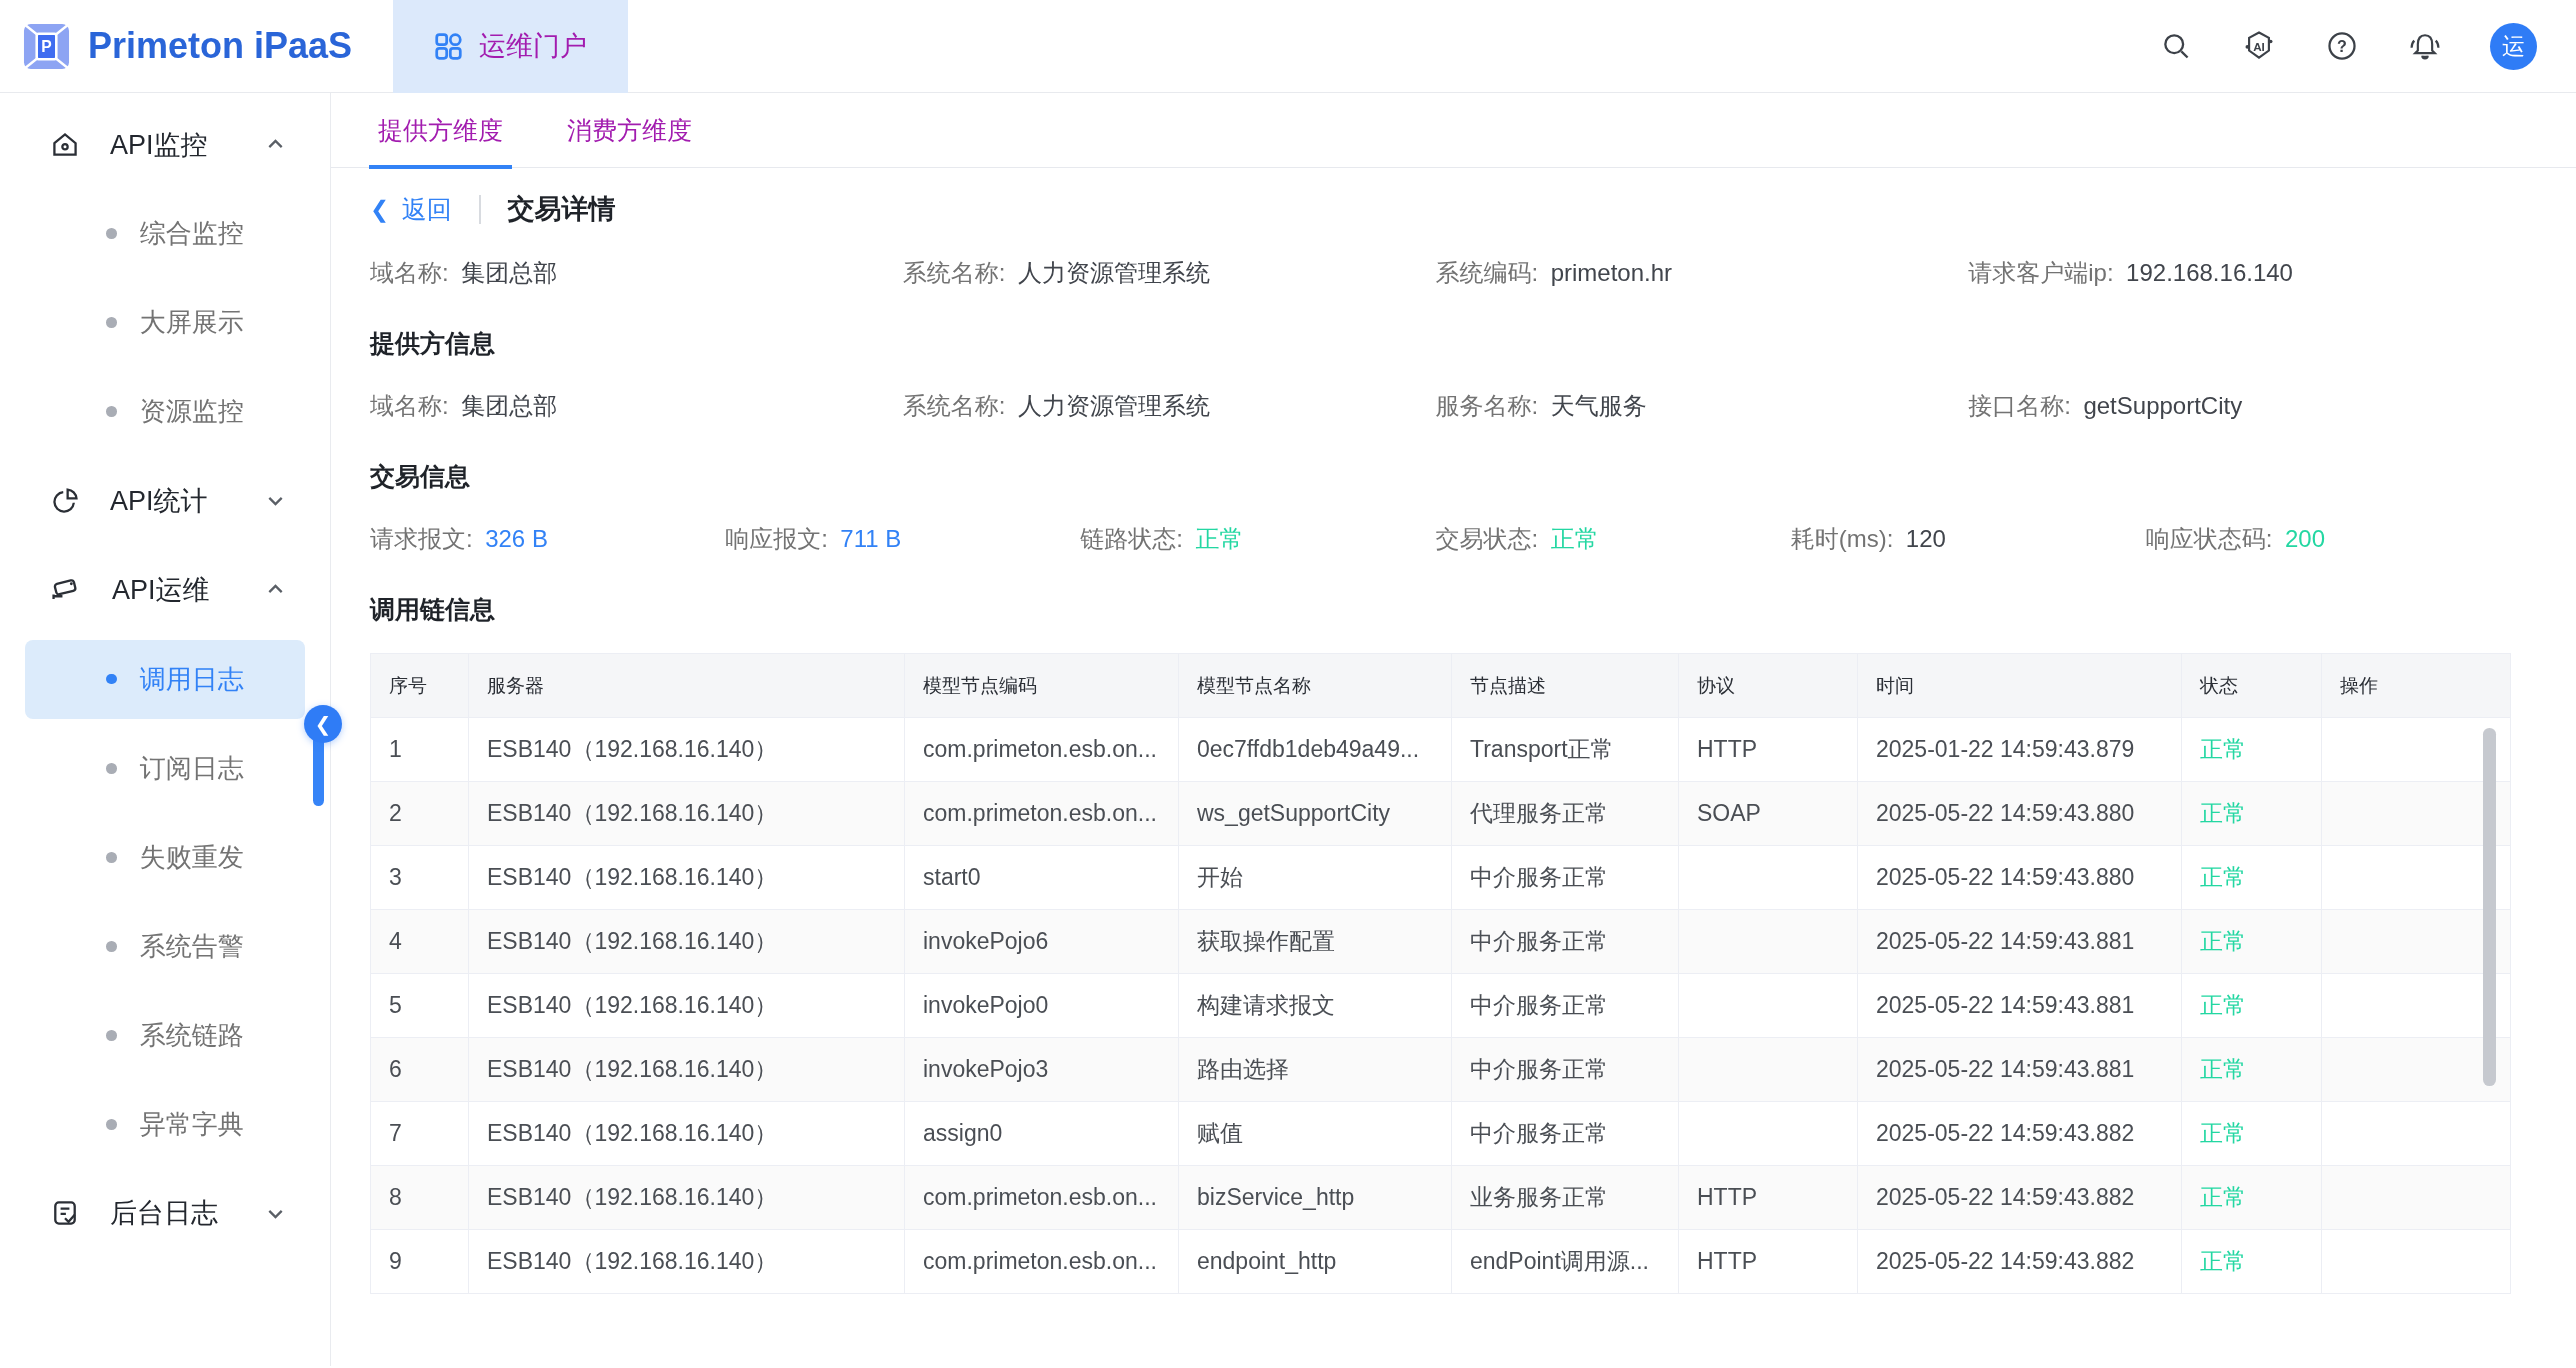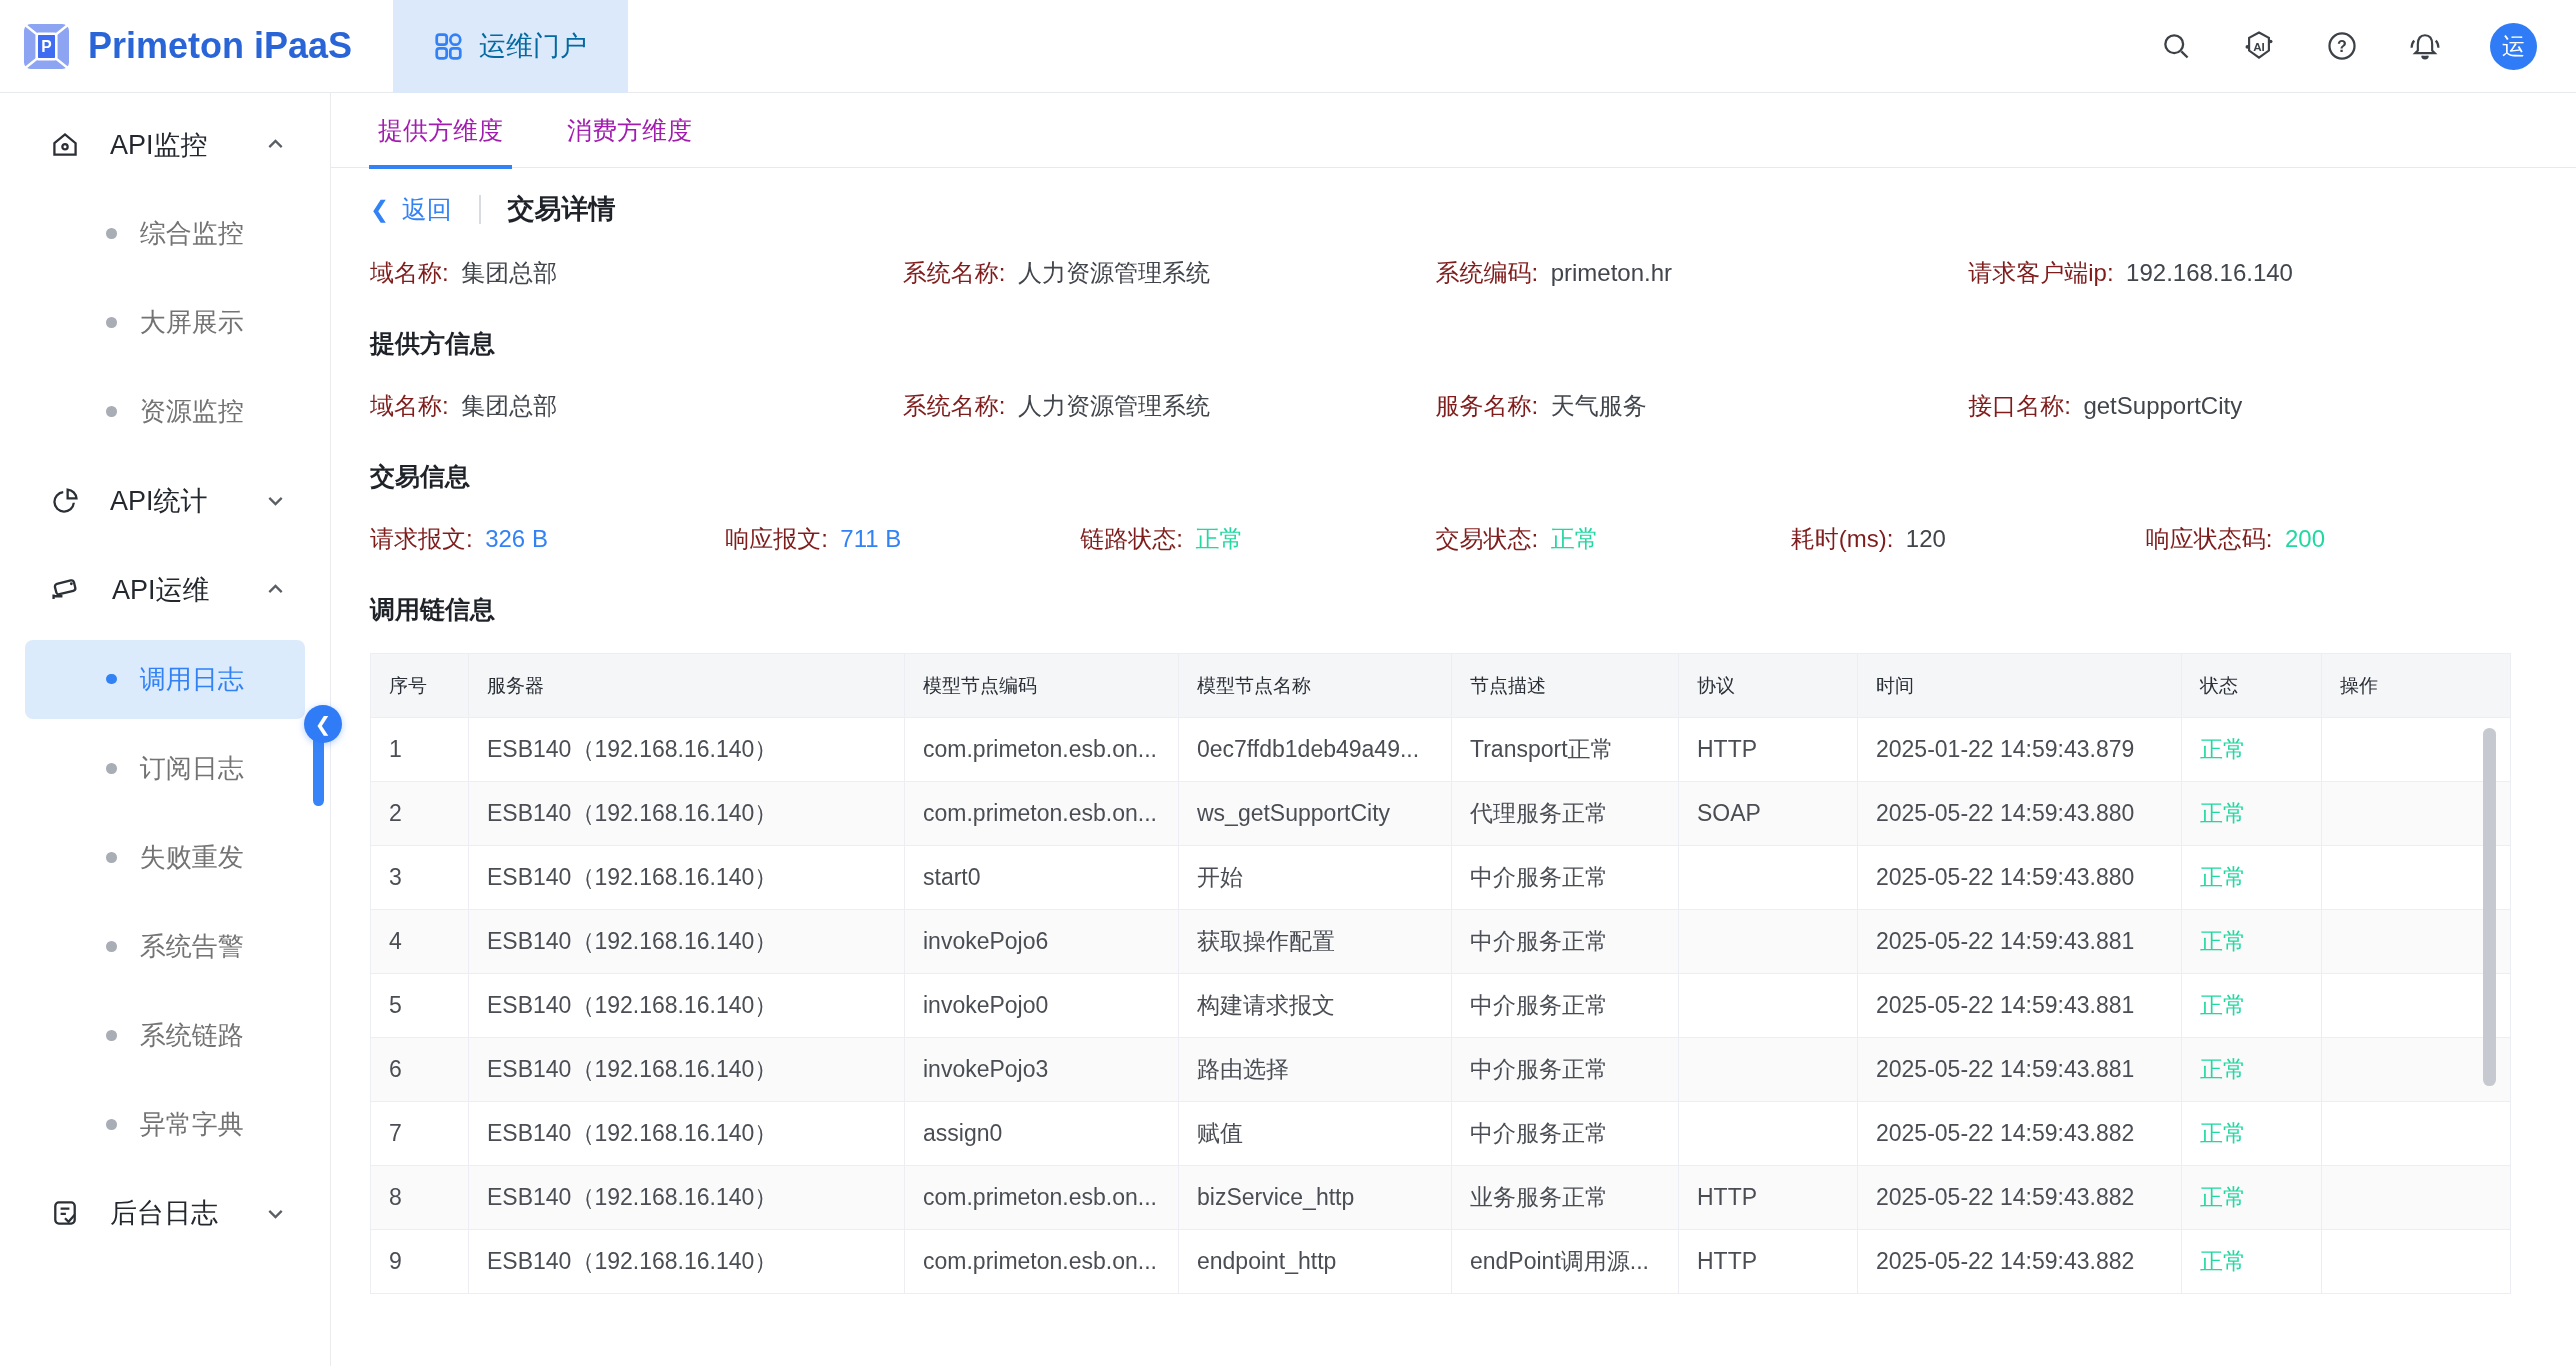--- a/index.html
+++ b/index.html
@@ -5,21 +5,21 @@
   * { margin:0; padding:0; box-sizing:border-box; }
   html,body { width:2576px; height:1368px; overflow:hidden; background:#fff;
     font-family:"Liberation Sans","DejaVu Sans",sans-serif; color:#303133; }
 
   
   .header { height:93px; display:flex; align-items:center; background:#fff;
     border-bottom:1.8px solid #e8eaee; position:relative; z-index:5; }
   .brand { display:flex; align-items:center; gap:18px; padding:0 41px 0 23px; }
   .brand-name { font-size:36px; font-weight:bold; color:#2a65d8; letter-spacing:0; }
   .portal-tab { height:93px; display:flex; align-items:center; gap:16px;
-    padding:0 41px; background:#dce9fb; color:#0369a1; font-size:27px; cursor:pointer; }
+    padding:0 41px; background:#dce9fb; color:#a21caf; font-size:27px; cursor:pointer; }
   .header-right { margin-left:auto; display:flex; align-items:center; gap:47px; padding-right:39px; }
   .hicon { width:36px; height:36px; display:flex; align-items:center; justify-content:center; cursor:pointer; }
   .avatar { width:47px; height:47px; border-radius:50%; background:#2f7cf6; color:#fff;
     display:flex; align-items:center; justify-content:center; font-size:23px; cursor:pointer; }
 
   
   .page-body { display:flex; height:1273px; }
   .sidebar { width:331px; background:#fff; border-right:1.8px solid #e9ebef; padding-top:7.2px;
     position:relative; flex-shrink:0; }
   .main { flex:1; background:#fff; position:relative; overflow:hidden; }
@@ -54,21 +54,21 @@
   .back-row { display:flex; align-items:center; margin:23px 0 0 9px; }
   .back-link { display:flex; align-items:center; gap:12.5px; color:#3282f6; font-size:25px; cursor:pointer; }
   .back-chev { font-size:23px; }
   .vdivider { width:1.8px; height:29px; background:#d8dbe0; margin:0 27px; }
   .page-title { font-size:27px; font-weight:bold; color:#1f2329; }
 
   .sec-title { font-size:25px; font-weight:bold; color:#1f2329; margin:38px 0 0 9px; }
   .fields-4 { display:grid; grid-template-columns:repeat(4,1fr); margin:30px 0 0 9px; }
   .fields-6 { display:grid; grid-template-columns:repeat(6,1fr); margin:30px 0 0 9px; }
   .field { display:flex; align-items:baseline; font-size:24px; }
-  .field .flabel { color:#7f1d1d; margin-right:12.5px; white-space:nowrap; }
+  .field .flabel { color:#737373; margin-right:12.5px; white-space:nowrap; }
   .field .fvalue { color:#41454c; }
   .field .fvalue.link { color:#3282f6; cursor:pointer; }
   .field .fvalue.success { color:#23d7a2; }
 
   
   .table-wrap { position:relative; margin:27px 0 0 9px; }
   table { width:100%; border-collapse:collapse; table-layout:fixed;
     border-top:1.8px solid #eceef4; border-left:1.8px solid #eceef4; }
   th, td { border-right:1.8px solid #eceef4; border-bottom:1.8px solid #eceef4;
     text-align:left; padding:0 14.3px 0 18px; height:64px;

